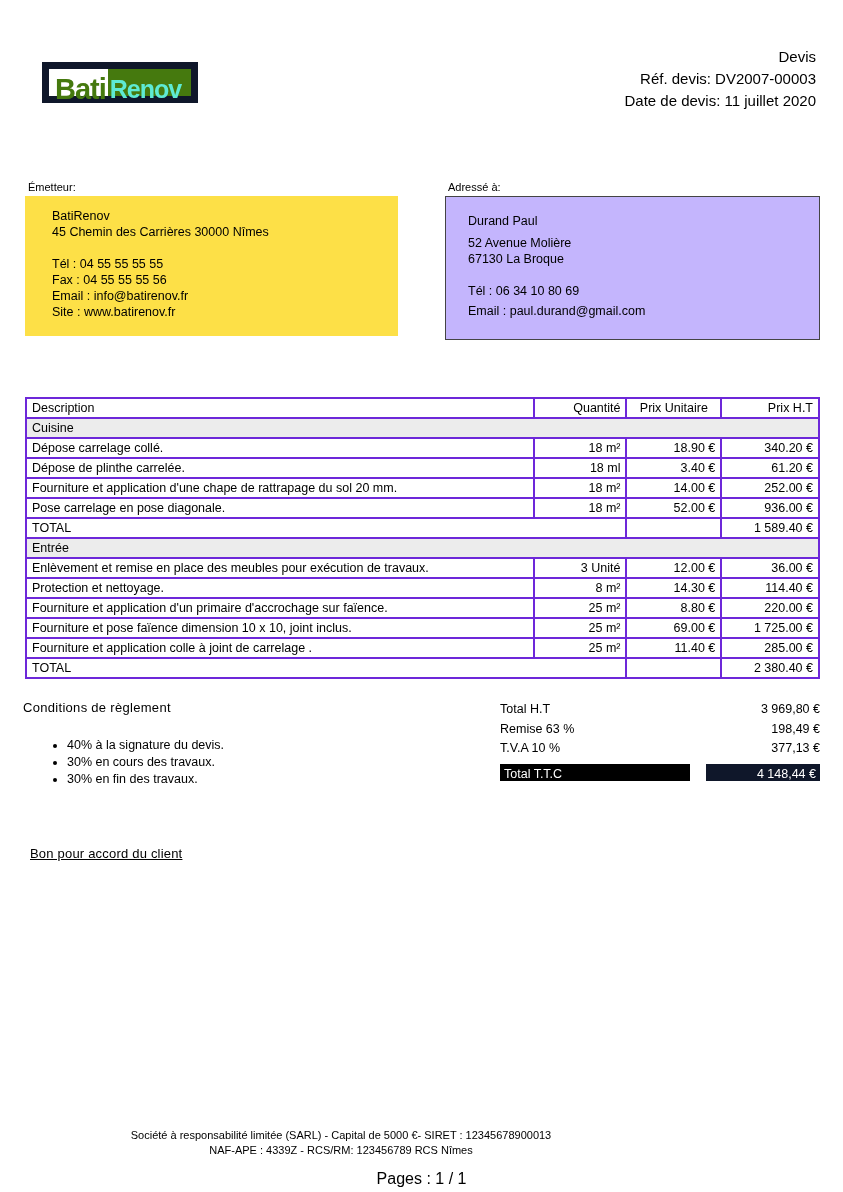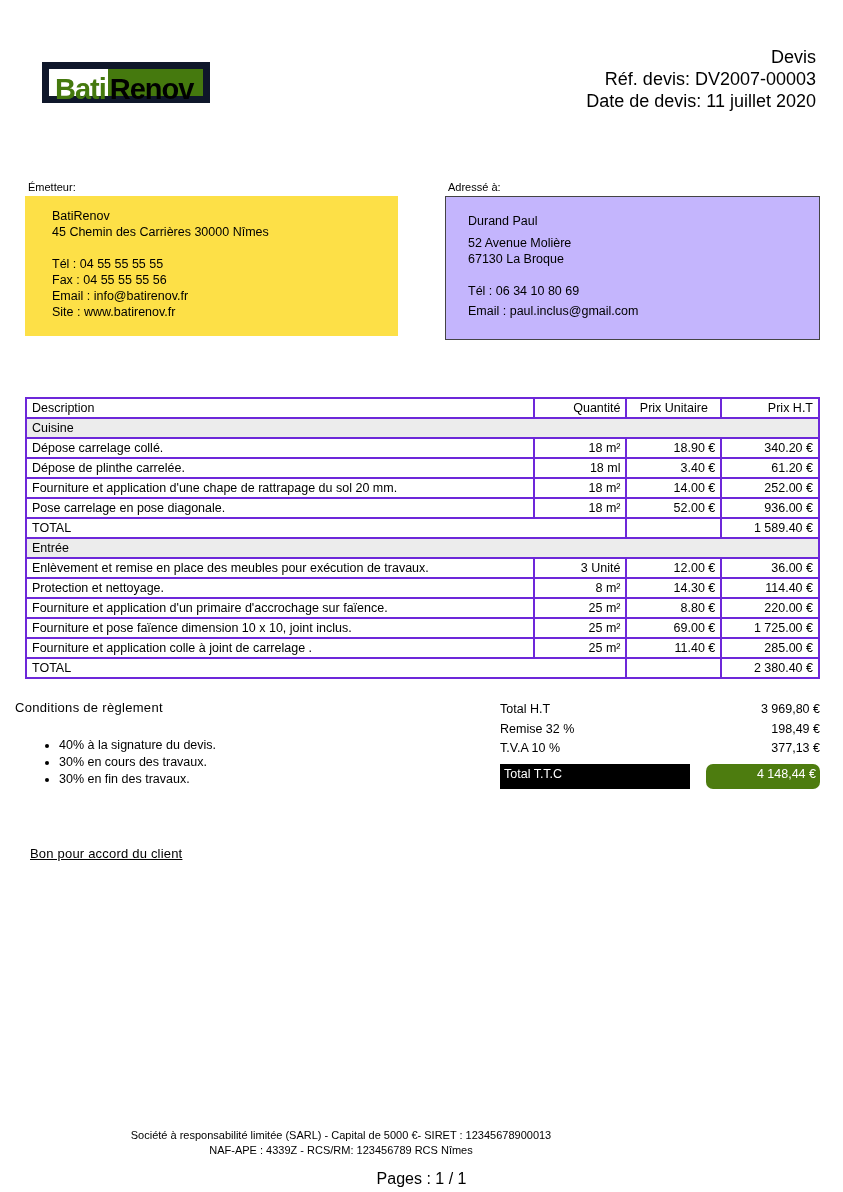--- a/index.html
+++ b/index.html
@@ -2,24 +2,24 @@
 <html><head>
 <meta charset="utf-8">
 <style>
   * { margin:0; padding:0; box-sizing:border-box; }
   html,body { width:843px; height:1192px; background:#fff; }
   body { position:relative; font-family:"Liberation Sans","DejaVu Sans",sans-serif; color:#000; overflow:hidden; }
 
   
   .logo { position:absolute; left:42px; top:62px; display:flex; border:7px solid #0f172a; height:41px; }
   .logo-part1 { background:#fff; color:#45790e; font-size:29px; font-weight:800; padding:1px 2px 0 6px; line-height:39px; letter-spacing:-1px; }
-  .logo-part2 { background:#45790e; color:#000000; font-size:29px; font-weight:800; padding:1px 10px 0 2px; line-height:39px; letter-spacing:-1px; }
-
-  
-  .doc-header { position:absolute; right:27px; top:46px; text-align:right; font-size:18px; line-height:22px; }
+  .logo-part2 { background:#45790e; color:#5eead4; font-size:25px; font-weight:800; padding:1px 10px 0 2px; line-height:39px; letter-spacing:-1px; }
+
+  
+  .doc-header { position:absolute; right:27px; top:46px; text-align:right; font-size:15px; line-height:22px; }
 
   
   .sender-label { position:absolute; left:28px; top:181px; font-size:11px; }
   .sender-box { position:absolute; left:25px; top:196px; width:373px; height:140px; background:#fde047; padding:12px 10px 0 27px; font-size:12.5px; line-height:16px; }
   .spacer16 { height:16px; }
 
   
   .recipient-label { position:absolute; left:448px; top:181px; font-size:11px; }
   .recipient-box { position:absolute; left:445px; top:196px; width:375px; height:144px; background:#c4b5fd; border:1px solid #444; padding:16px 10px 0 22px; font-size:12.5px; line-height:16px; }
   .recipient-box .mt6 { margin-top:6px; }
@@ -29,30 +29,30 @@
   .quote-table { position:absolute; left:25px; top:397px; width:795px; border-collapse:collapse; font-size:12.5px; border:2px solid #000; }
   .quote-table th, .quote-table td { border:2px solid #6d28d9; height:20px; padding:0 5px; font-weight:normal; white-space:nowrap; overflow:hidden; }
   .quote-table th { text-align:left; }
   th.col-q  { text-align:right; }
   th.col-pu { text-align:center; }
   th.col-ht { text-align:right; }
   .quote-table .col-num { text-align:right; }
   .quote-table tr.section-row td { background:#ececec; }
 
   
-  .terms { position:absolute; left:15px; top:700px; width:420px; }
+  .terms { position:absolute; left:23px; top:700px; width:420px; }
   .terms-title { font-size:13px; letter-spacing:.3px; }
   .terms ul { margin:22px 0 0 44px; font-size:12.5px; line-height:17px; }
 
   
   .totals { position:absolute; left:500px; top:702px; width:320px; font-size:12.5px; }
   .totals-row { display:flex; justify-content:space-between; height:19.5px; align-items:flex-start; }
-  .grand-total { display:flex; gap:16px; height:25px; margin-top:3px; }
+  .grand-total { display:flex; gap:16px; height:17px; margin-top:3px; }
   .gt-label { background:#000; color:#fff; flex:0 0 190px; padding:3px 4px 0 4px; }
-  .gt-value { background:#4d7c0f; color:#fff; flex:1; text-align:right; padding:3px 4px 0 0;border-radius:7px; }
+  .gt-value { background:#0f172a; color:#fff; flex:1; text-align:right; padding:3px 4px 0 0; }
 
   
   .signature { position:absolute; left:30px; top:846px; font-size:13px; letter-spacing:.2px;text-decoration:underline; }
 
   
   .footer { position:absolute; left:0; top:1128px; width:682px; text-align:center; font-size:11px; line-height:15px; }
   .footer-pages { position:absolute; left:0; top:1170px; width:843px; text-align:center; font-size:16px; }
 </style>
 </head>
 <body>
@@ -79,21 +79,21 @@
   <div>Site : www.batirenov.fr</div>
 </div>
 
 <div class="recipient-label">Adressé à:</div>
 <div class="recipient-box">
   <div>Durand Paul</div>
   <div class="mt6">52 Avenue Molière</div>
   <div>67130 La Broque</div>
   <div class="spacer16"></div>
   <div>Tél : 06 34 10 80 69</div>
-  <div class="mt4">Email : paul.inclus@gmail.com</div>
+  <div class="mt4">Email : paul.durand@gmail.com</div>
 </div>
 
 <table class="quote-table">
   <colgroup>
     <col style="width:509px">
       <col style="width:93px">
       <col style="width:95px">
       <col style="width:98px">
   </colgroup>
   <thead>
@@ -186,21 +186,21 @@
     <li>30% en fin des travaux.</li>
   </ul>
 </div>
 
 <div class="totals">
   <div class="totals-row">
     <span>Total H.T</span>
     <span>3 969,80 €</span>
   </div>
   <div class="totals-row">
-    <span>Remise 32 %</span>
+    <span>Remise 63 %</span>
     <span>198,49 €</span>
   </div>
   <div class="totals-row">
     <span>T.V.A 10 %</span>
     <span>377,13 €</span>
   </div>
   <div class="grand-total">
     <span class="gt-label">Total T.T.C</span>
     <span class="gt-value">4 148,44 €</span>
   </div>

